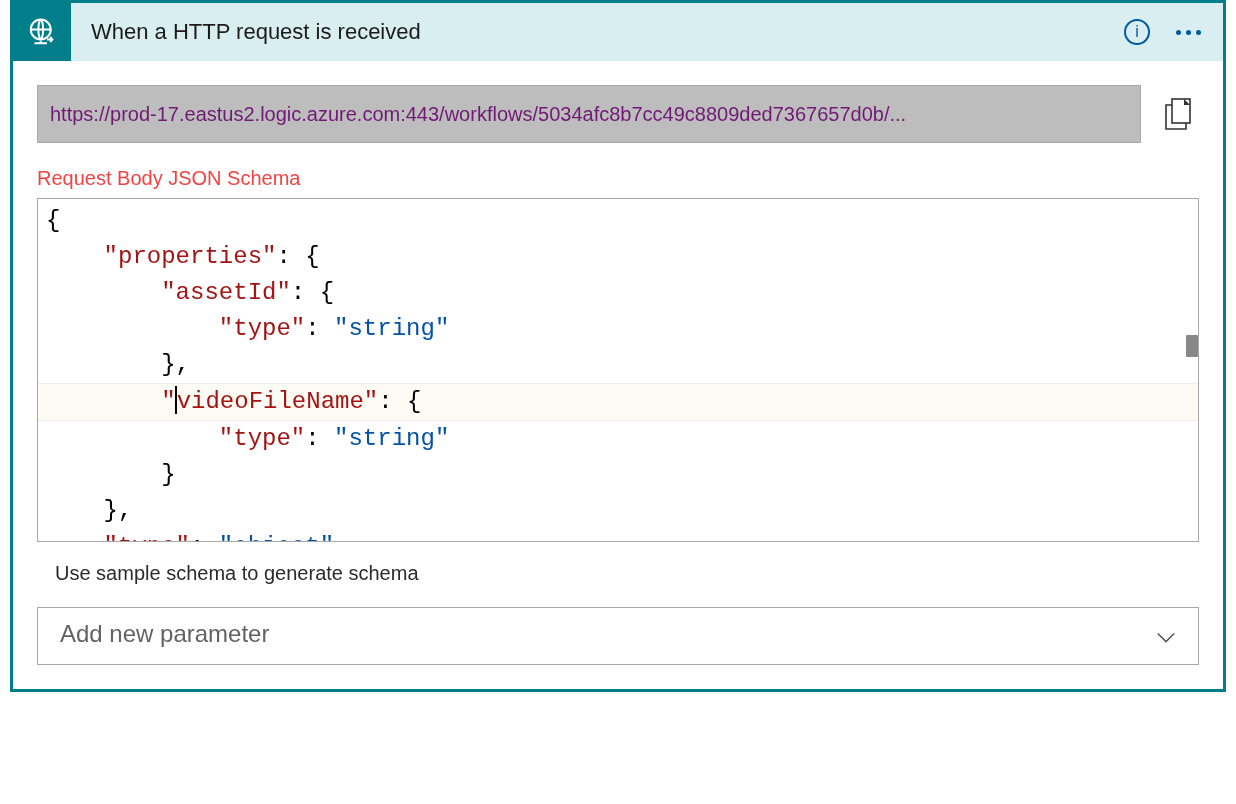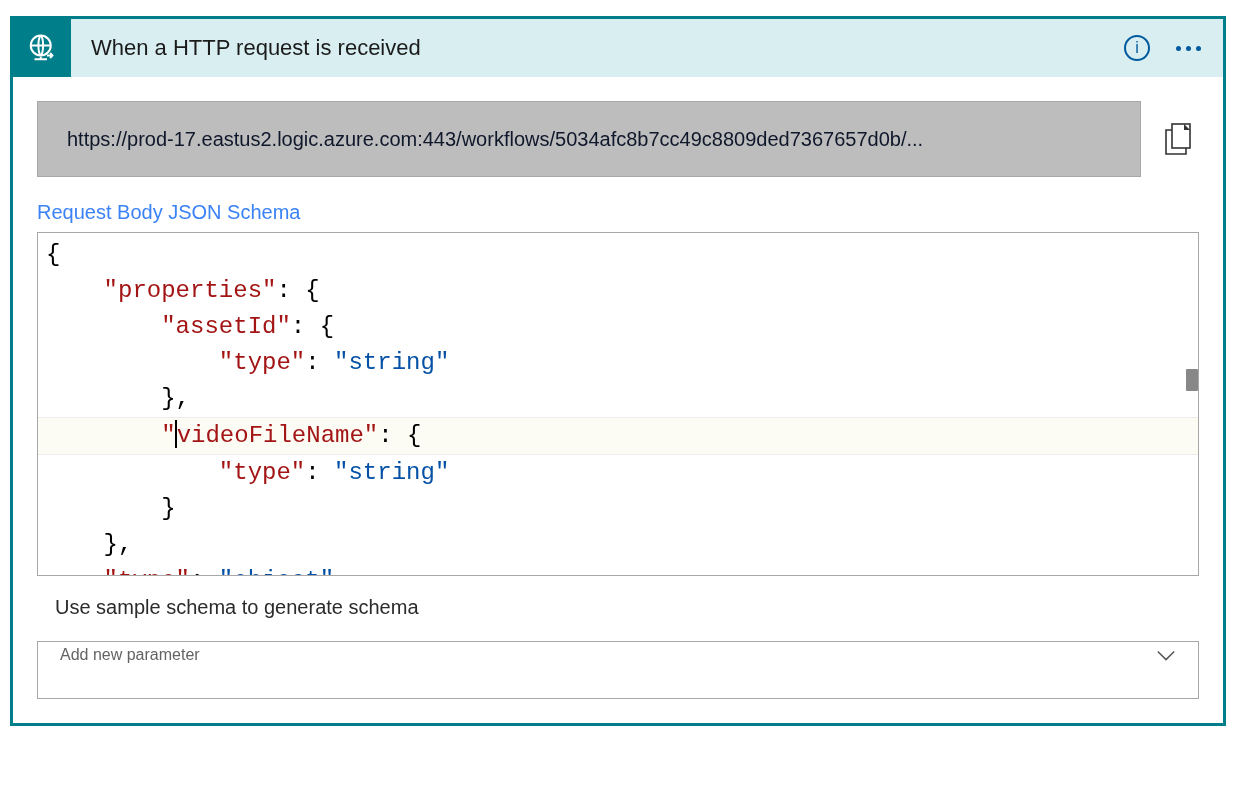--- a/index.html
+++ b/index.html
@@ -6,21 +6,21 @@
   body {
     font-family: "Segoe UI", Arial, sans-serif;
     background: #fff;
     padding: 0;
     width: 1236px;
     height: 804px;
   }
   .card {
     border: 3px solid #007e8a;
     width: 1216px;
-    margin: 16px auto;
+    margin: 0 auto;
     background: #fff;
   }
   .card-header {
     display: flex;
     align-items: center;
     background: #d9eef1;
     height: 58px;
     padding: 0 18px 0 0;
   }
   .icon-box {
@@ -81,42 +81,42 @@
   }
   .url-row {
     display: flex;
     align-items: center;
     margin-bottom: 24px;
   }
   .url-field {
     flex: 1;
     background: #bdbdbd;
     border: 1px solid #a8a8a8;
-    height: 76px;
-    display: flex;
-    align-items: center;
-    padding: 0 29px;
-    font-size: 20px;
-    color: #0f172a;
+    height: 58px;
+    display: flex;
+    align-items: center;
+    padding: 0 12px;
+    font-size: 20px;
+    color: #701a75;
     overflow: hidden;
     white-space: nowrap;
     text-overflow: ellipsis;
   }
   .copy-icon {
     width: 40px;
     height: 40px;
     margin-left: 18px;
     cursor: pointer;
     display: flex;
     align-items: center;
     justify-content: center;
   }
   .schema-label {
     font-size: 20px;
-    color: #3b82f6;
+    color: #ef4444;
     font-weight: 400;
     margin-bottom: 8px;
   }
   .json-editor {
     border: 1px solid #a8a8a8;
     background: #fff;
     position: relative;
     height: 344px;
     overflow: hidden;
     font-family: "Consolas", "Courier New", monospace;
@@ -156,23 +156,23 @@
   .link-row {
     font-size: 20px;
     color: #2b2b2b;
     padding: 20px 4px 22px 18px;
     cursor: pointer;
   }
   .add-param {
     border: 1px solid #a8a8a8;
     height: 58px;
     display: flex;
-    align-items: flex-start;
-    padding: 4px 22px;
-    font-size: 16px;
+    align-items: flex-end;
+    padding: 16px 22px;
+    font-size: 24px;
     color: #636363;
     cursor: pointer;
     justify-content: space-between;
   }
   .chevron {
     width: 20px;
     height: 20px;
     display: flex;
     align-items: center;
     justify-content: center;

